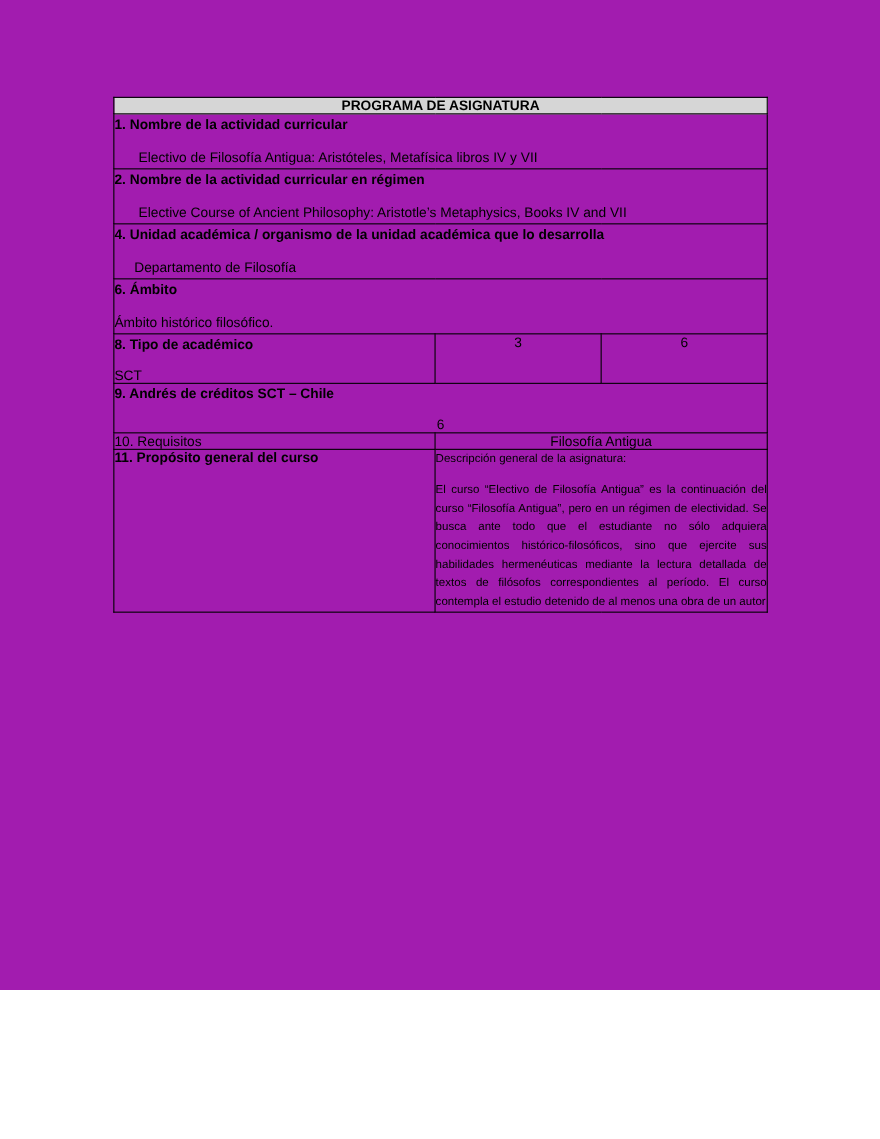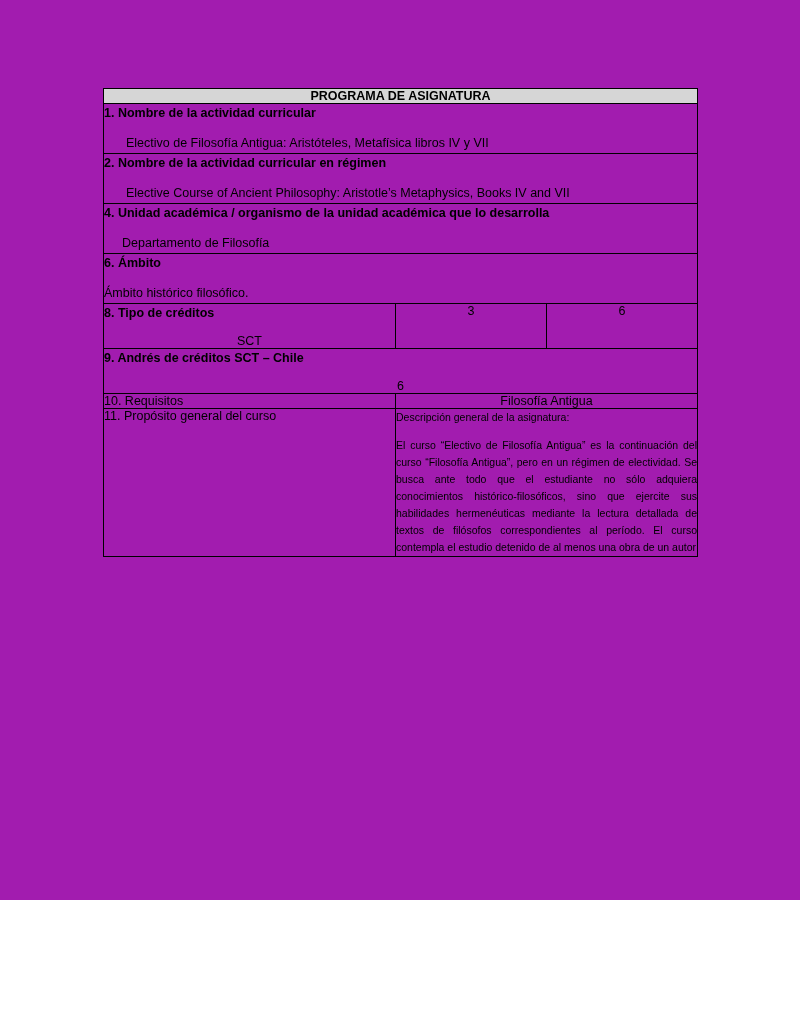--- a/index.html
+++ b/index.html
@@ -79,36 +79,35 @@
     text-align: center;
     vertical-align: middle;
     padding: 0 4px;
   }
   .center-val {
     text-align: center;
     font-size: 12.5px;
     padding-top: 12px;
   }
   .credits-label {
-    text-align: center;
     font-size: 12.5px;
     padding-top: 12px;
   }
   .req-value {
     font-size: 12.5px;
     text-align: center;
     padding: 8px 4px 10px 4px;
   }
   .req-head {
     font-weight: normal;
     font-size: 12.5px;
     padding: 8px 6px 10px 8px;
   }
   .purpose-head {
-    font-weight: normal;
+    font-weight: bold;
     font-size: 12.5px;
     padding: 9px 6px 10px 8px;
   }
   .purpose-body {
     font-size: 10.5px;
     line-height: 1.62;
     padding: 9px 8px 8px 8px;
     text-align: justify;
   }
   .purpose-body p {
@@ -173,21 +172,21 @@
           </div>
           <div class="sec-body indent-none">Ámbito histórico filosófico.</div>
         </td>
       </tr>
 
 
       <tr>
         <td class="sec">
           <div class="sec-head">
             <span class="num">8.</span>
-            <span>Tipo de créditos</span>
+            <span>Tipo de académico</span>
           </div>
           <div class="credits-label">SCT</div>
         </td>
         <td class="num-cell">3</td>
         <td class="num-cell">6</td>
       </tr>
 
       <tr>
         <td class="sec" colspan="3">
           <div class="sec-head">

